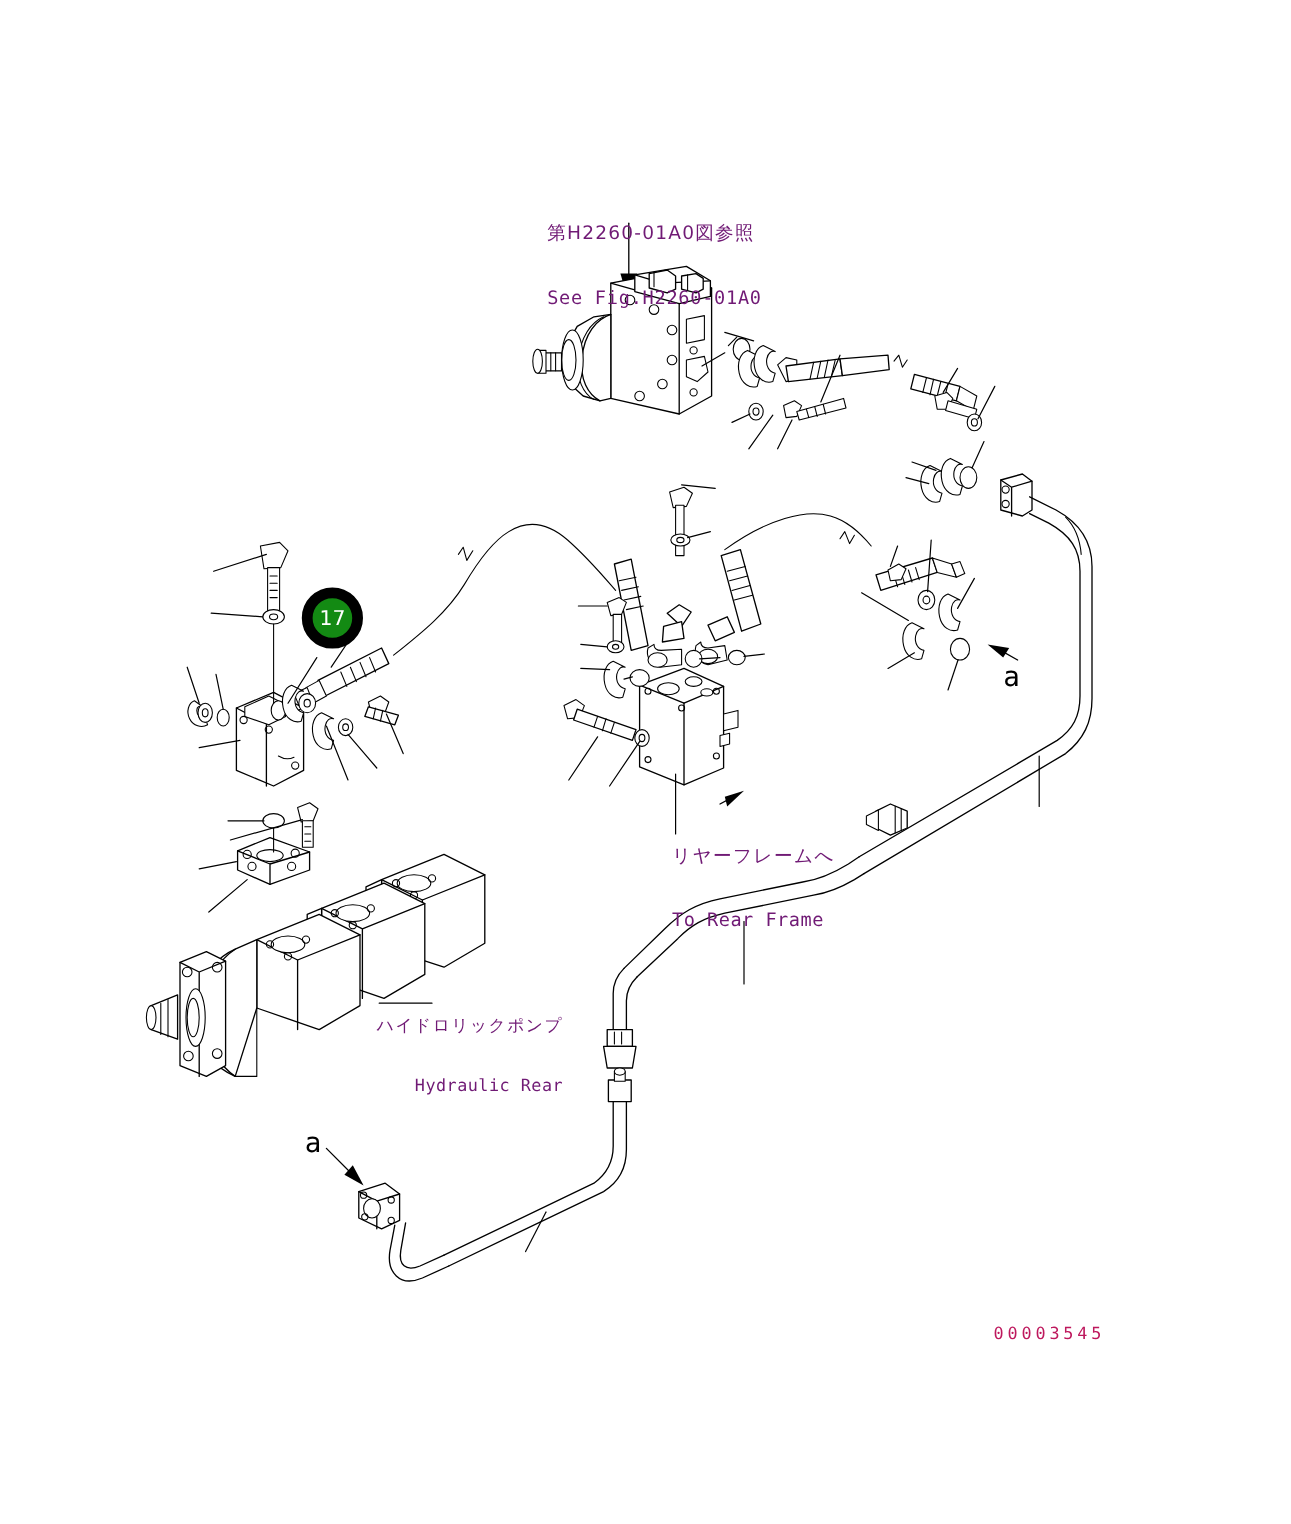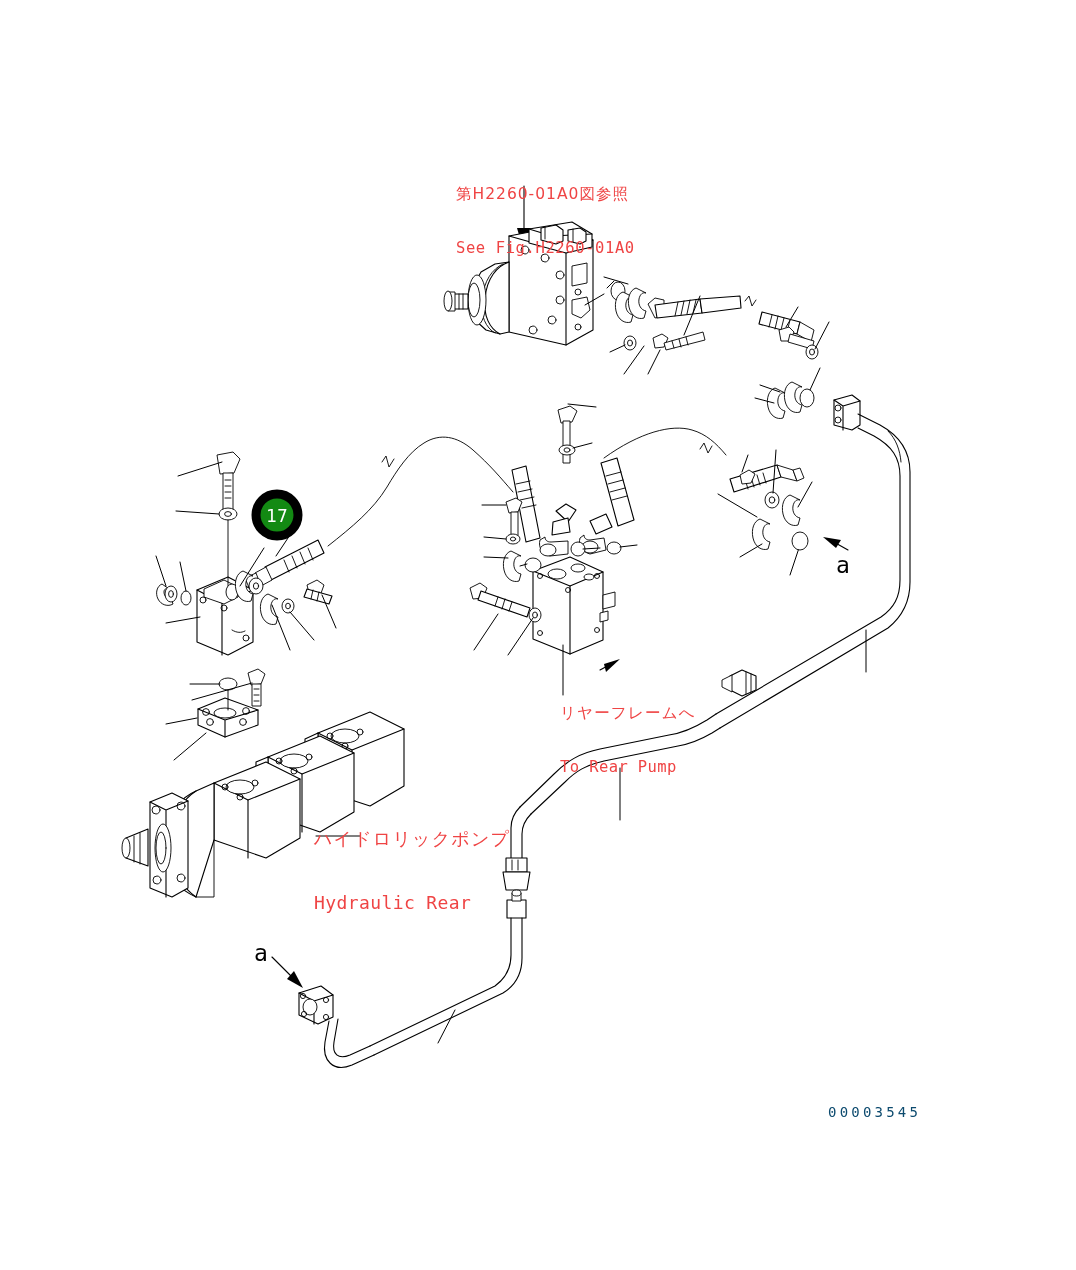--- a/index.html
+++ b/index.html
@@ -16,42 +16,42 @@
   }
   #sheet {
     position: absolute;
     left: 0; top: 0;
     width: 1076px;
     height: 1270px;
     background: #ffffff;
   }
   .label {
     position: absolute;
-    color: #ef4444;
+    color: #701a75;
     font-family: "DejaVu Sans Mono", monospace;
     white-space: pre;
     line-height: 1.18;
     letter-spacing: 0.4px;
   }
   .label-jp {
     font-family: "DejaVu Sans", sans-serif;
     letter-spacing: 1.2px;
   }
   .lbl-see {
     left: 456px;
     top: 148px;
     font-size: 15.5px;
   }
   .lbl-see .l1 { letter-spacing: 1.0px; }
   .lbl-see .l2 { letter-spacing: 0.6px; }
   .lbl-pump {
     left: 314px;
-    top: 786px;
-    font-size: 18px;
-    text-align: left;
+    top: 814px;
+    font-size: 14px;
+    text-align: right;
   }
   .lbl-rear {
     left: 560px;
     top: 667px;
     font-size: 15.5px;
   }
   .lbl-a-right {
     position: absolute;
     left: 836px;
     top: 552px;
@@ -67,21 +67,21 @@
     font-family: "DejaVu Sans Mono", monospace;
     color: #000;
   }
   .lbl-drawing {
     position: absolute;
     left: 828px;
     top: 1104px;
     font-size: 14px;
     font-family: "DejaVu Sans Mono", monospace;
     letter-spacing: 3.2px;
-    color: #0c4a6e;
+    color: #be185d;
   }
   svg.art {
     position: absolute;
     left: 0;
     top: 0;
     width: 1076px;
     height: 1270px;
   }
   svg.art * {
     vector-effect: non-scaling-stroke;
@@ -492,21 +492,21 @@
     <div class="l2">See Fig.H2260-01A0</div>
   </div>
 
   <div class="label lbl-pump">
     <div class="label-jp">ハイドロリックポンプ</div>
     <div>Hydraulic Rear</div>
   </div>
 
   <div class="label lbl-rear">
     <div class="label-jp">リヤーフレームへ</div>
-    <div>To Rear Pump</div>
+    <div>To Rear Frame</div>
   </div>
 
   <div class="lbl-a-right">a</div>
   <div class="lbl-a-left">a</div>
 
   <div class="lbl-drawing">00003545</div>
 
 </div>
 
 </body></html>

